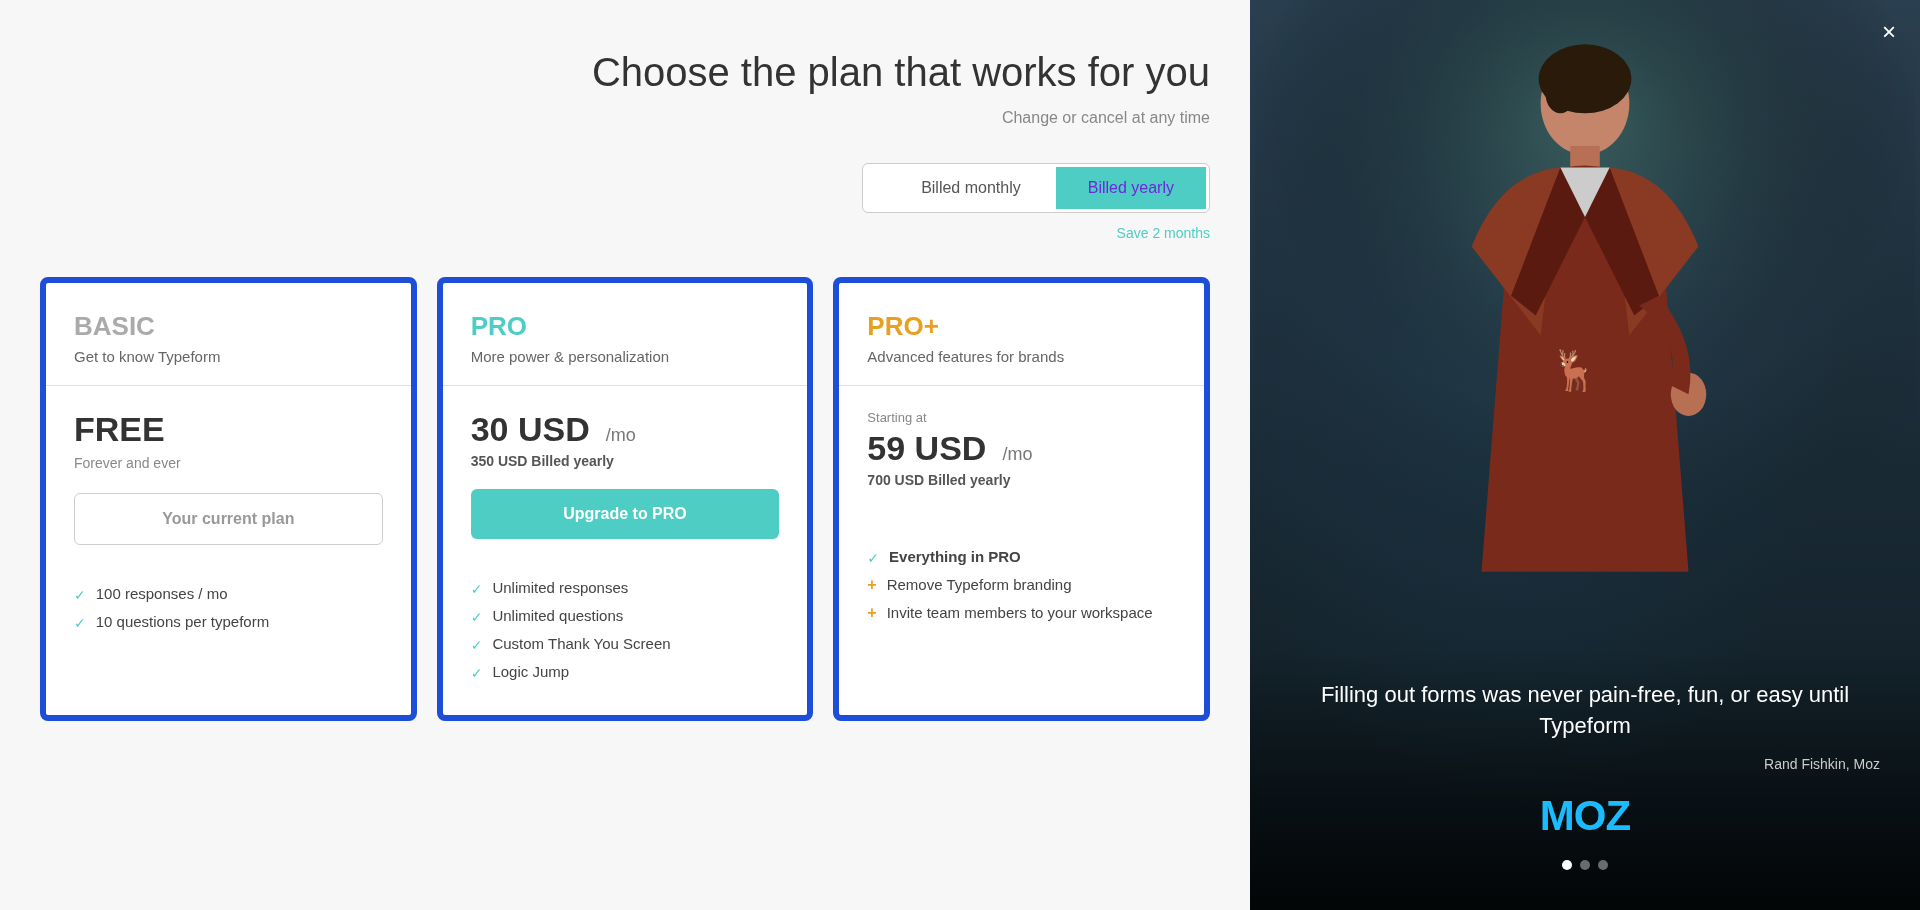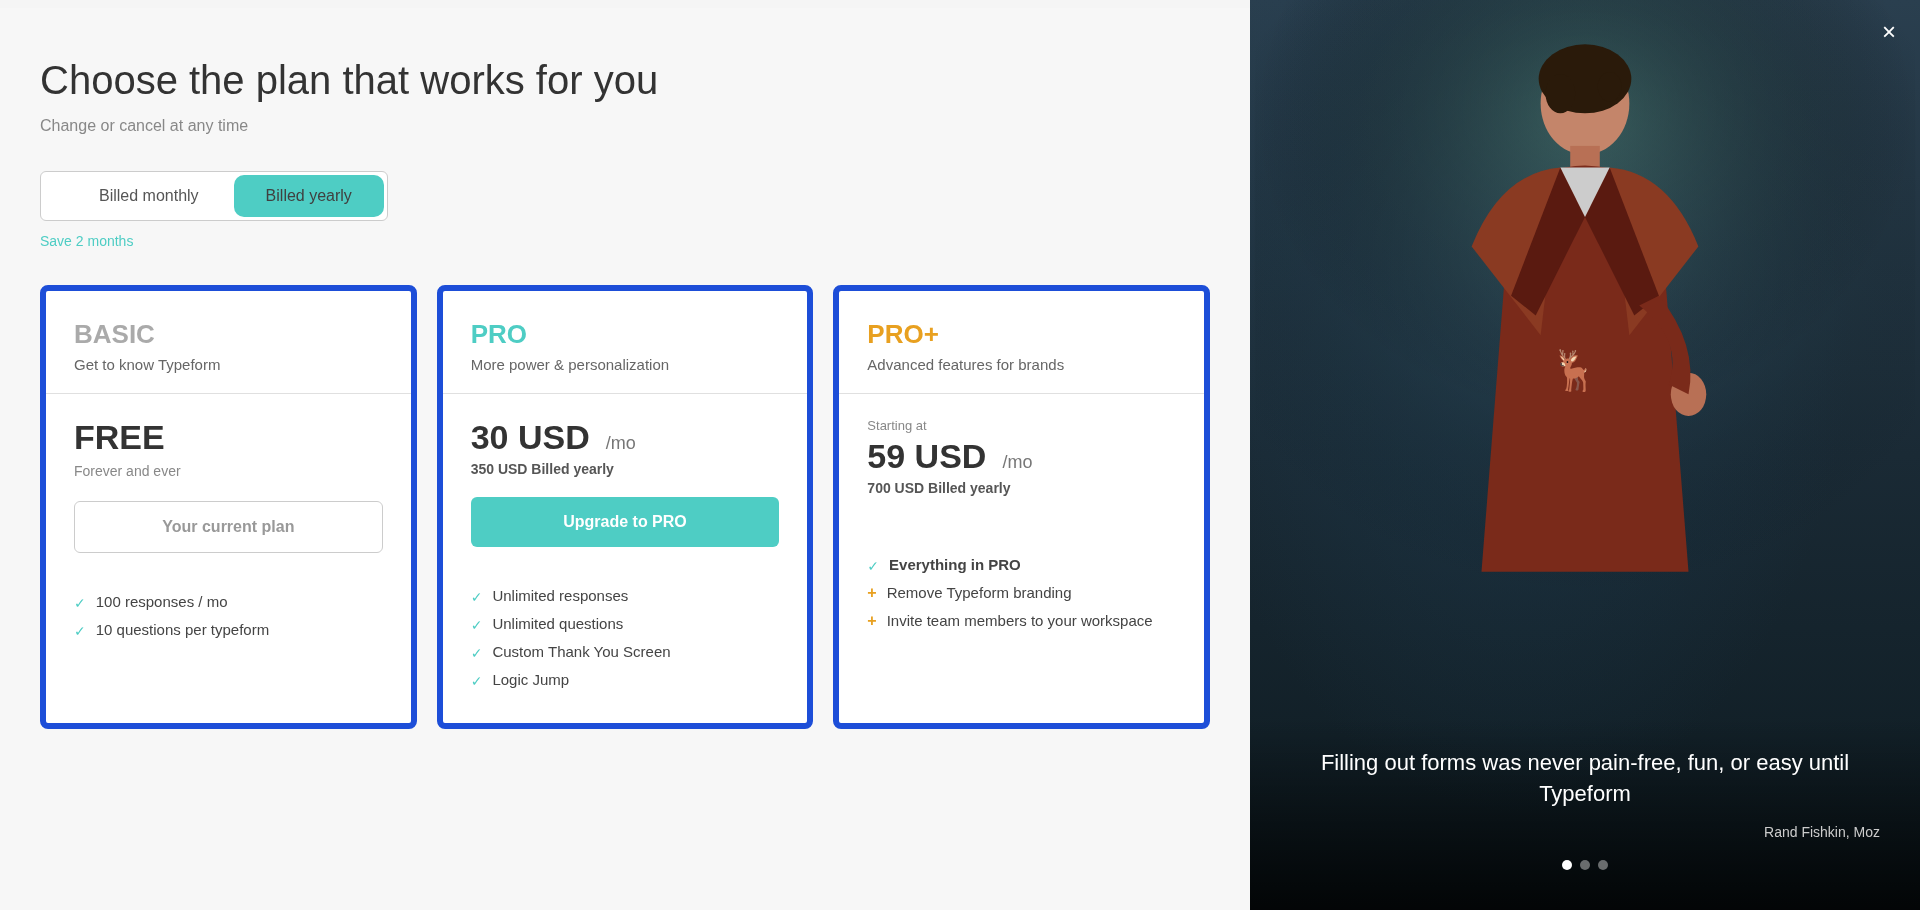--- a/index.html
+++ b/index.html
@@ -11,24 +11,23 @@
       height: 910px;
       overflow: hidden;
     }
 
     
     .left-panel {
       flex: 0 0 1250px;
       background: #f7f7f7;
       display: flex;
       flex-direction: column;
-      align-items: flex-start;
+      align-items: flex-end;
       padding: 50px 40px 30px;
       overflow: hidden;
-      margin-top: 8px;
     }
 
     .page-title {
       font-size: 40px;
       font-weight: 300;
       color: #333;
       text-align: center;
       margin-bottom: 14px;
     }
 
@@ -57,22 +56,22 @@
       font-size: 16px;
       border: none;
       background: transparent;
       cursor: pointer;
       color: #555;
       font-family: inherit;
     }
 
     .billing-btn.active {
       background: #4ecdc4;
-      color: #404040;
-      border-radius: 10px;
+      color: #6d28d9;
+      border-radius: 0;
       margin: 3px;
     }
 
     .save-badge {
       color: #4ecdc4;
       font-size: 14px;
       margin-bottom: 36px;
       text-align: center;
     }
 
@@ -483,19 +482,22 @@
 
       <path d="M410 300 Q450 350 440 400 L420 390 Q435 345 390 310 Z" fill="#7a2a1a"></path>
     </svg>
   </div>
 
   <button class="close-btn">×</button>
 
   <div class="testimonial-overlay">
     <p class="testimonial-text">Filling out forms was never pain-free, fun, or easy until Typeform</p>
     <p class="testimonial-author">Rand Fishkin, Moz</p>
+    <div class="moz-logo">
+      <span class="moz-text">MOZ</span>
+    </div>
     <div class="carousel-dots">
       <div class="dot active"></div>
       <div class="dot"></div>
       <div class="dot"></div>
     </div>
   </div>
 </div>
 
 </body></html>

